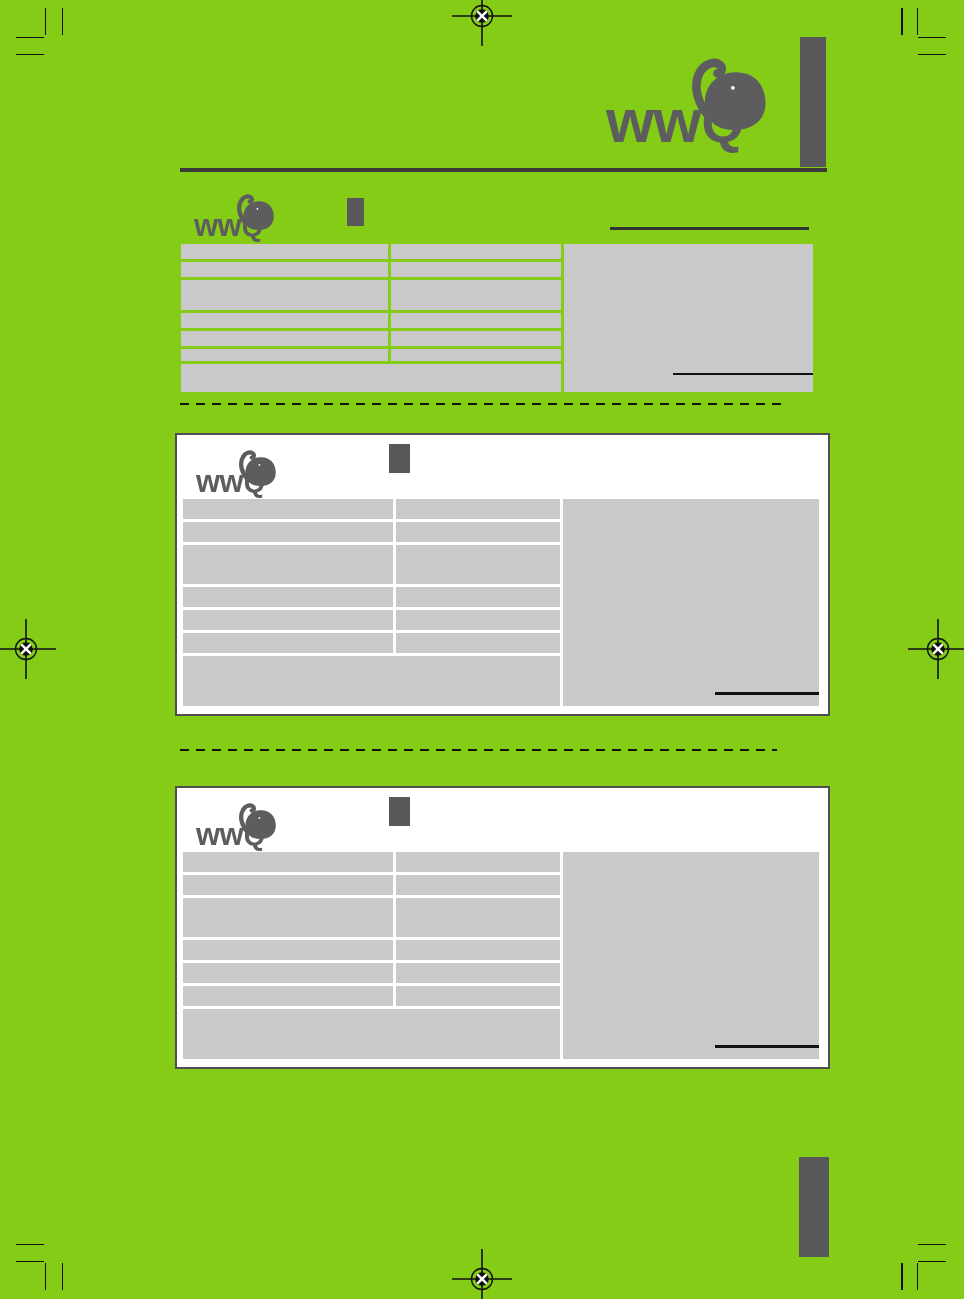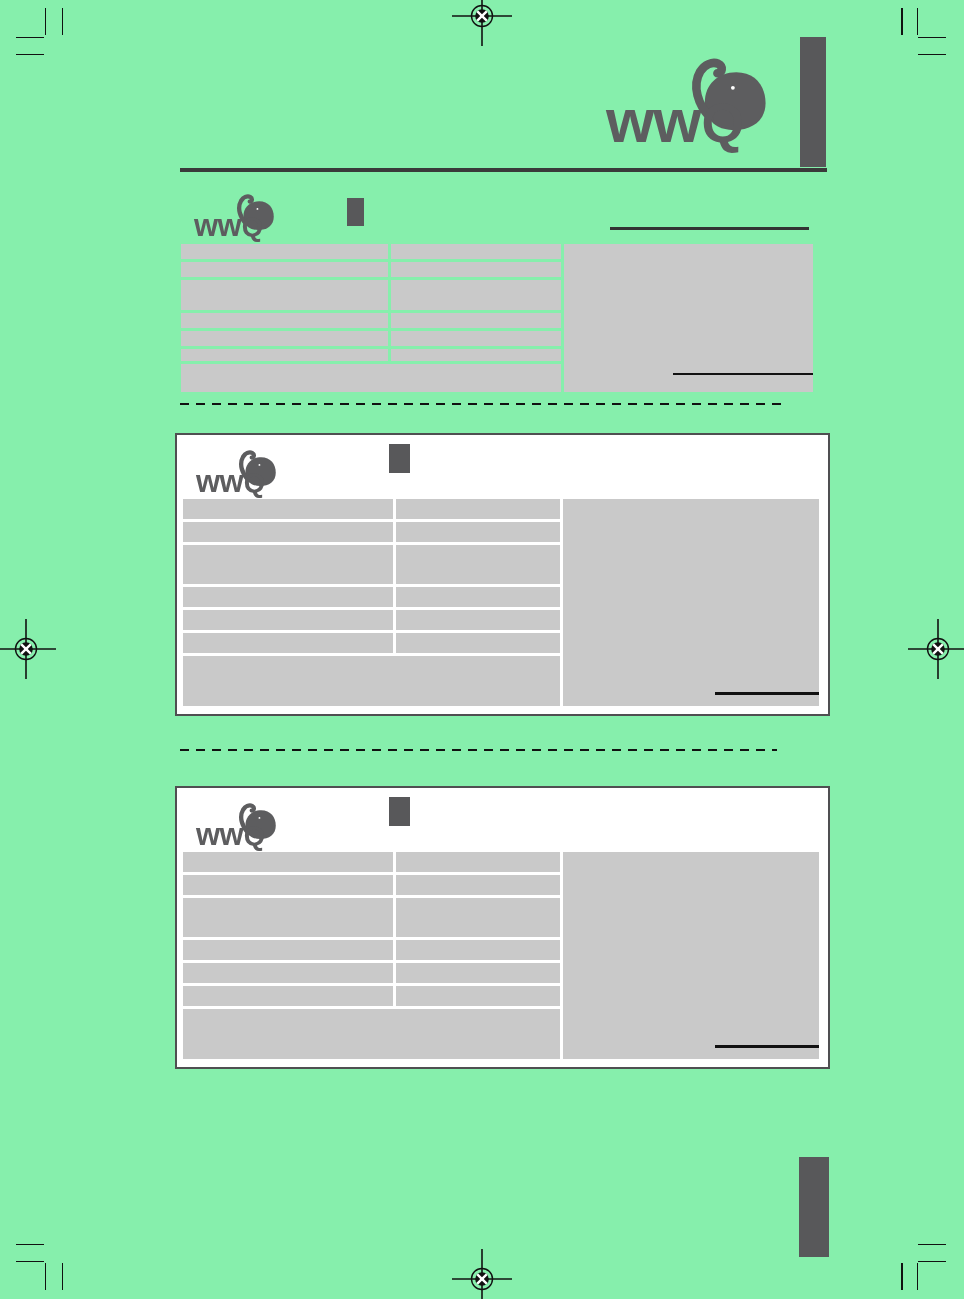--- a/index.html
+++ b/index.html
@@ -1,17 +1,17 @@
 <!DOCTYPE html>
 <html><head>
 <meta charset="utf-8">
 <style>
   html,body{margin:0;padding:0;background:#fff;}
   body{font-family:"Liberation Sans", sans-serif;}
-  #canvas{position:relative;width:964px;height:1299px;background:#86efac;overflow:hidden;}
+  #canvas{position:relative;width:964px;height:1299px;background:#84cc16;overflow:hidden;}
 
   
   .cmv{position:absolute;width:1.6px;height:27px;background:#111;}
   .cmh{position:absolute;height:1.6px;width:28px;background:#111;}
 
   
   .regwrap{position:absolute;width:64px;height:64px;}
 
   
   .edge-tab{position:absolute;background:#58585a;}

